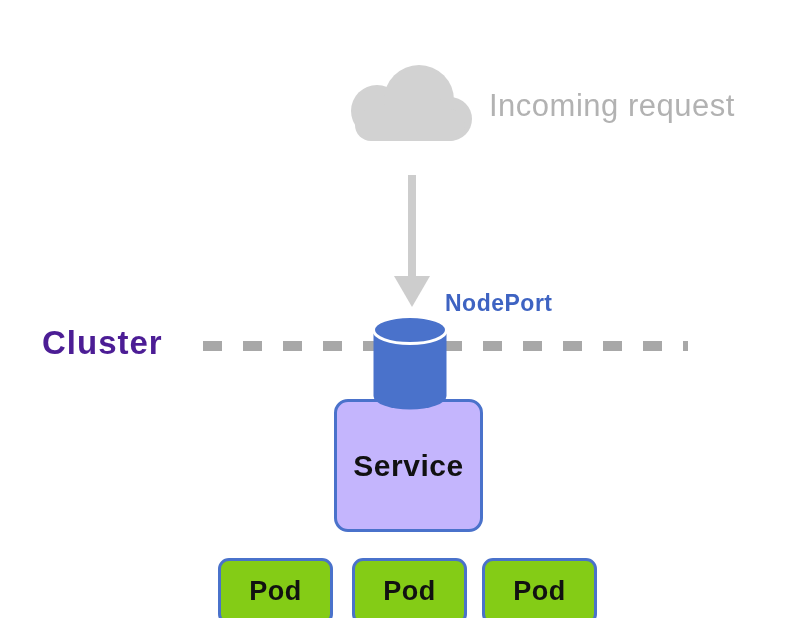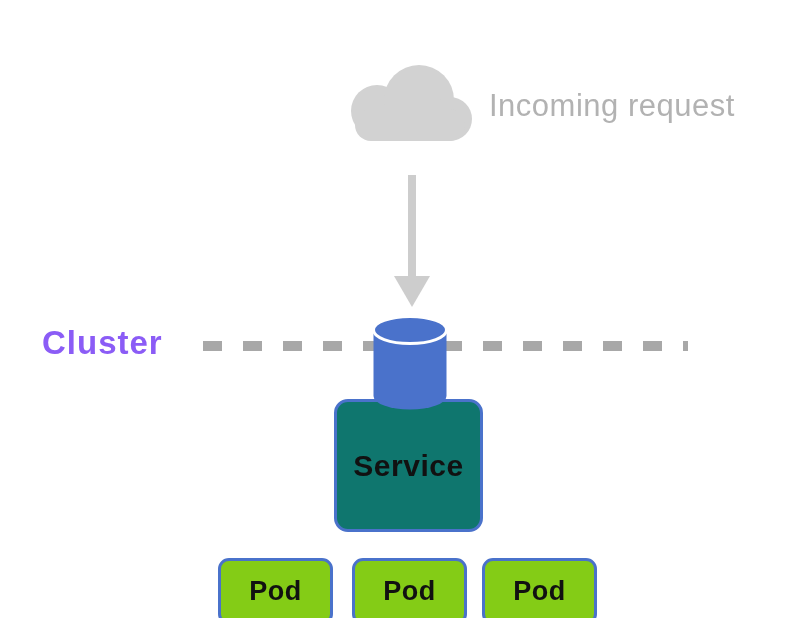--- a/index.html
+++ b/index.html
@@ -50,21 +50,21 @@
       #a8a8a8 0px, #a8a8a8 19px,
       transparent 19px, transparent 40px);
     z-index: 1;
   }
 
   
   .cluster-label {
     left: 42px; top: 276px;
     font-size: 33px;
     font-weight: 700;
-    color: #8b5cf6;
+    color: #4c1d95;
     letter-spacing: 1px;
     white-space: nowrap;
   }
 
   
   .nodeport-label {
     left: 445px; top: 242px;
     font-size: 23px;
     font-weight: 700;
     color: #3e63c2;
@@ -75,21 +75,21 @@
 
   
   .cylinder { left: 372px; top: 267px; width: 76px; height: 96px; z-index: 3; }
 
   
   .service-box {
     left: 334px; top: 351px;
     width: 143px; height: 127px;
     border: 3px solid #4a72cb;
     border-radius: 14px;
-    background: #0f766e;
+    background: #c4b5fd;
     z-index: 2;
     display: flex; align-items: center; justify-content: center;
   }
   .service-box span {
     font-size: 30px; font-weight: 700; color: #111111;
     letter-spacing: 0.5px;
   }
 
   
   .pod-box {
@@ -126,20 +126,21 @@
 
   <div class="abs arrow">
     <div class="arrow-shaft"></div>
     <div class="arrow-head"></div>
   </div>
 
   <div class="abs dash-line"></div>
 
   <div class="abs cluster-label">Cluster</div>
 
+  <div class="abs nodeport-label">NodePort</div>
 
   <svg class="abs cylinder" viewBox="0 0 76 96" xmlns="http://www.w3.org/2000/svg">
     <path d="M1.5,15 V81 a36.5,13.5 0 0 0 73,0 V15 Z" fill="#4a72cb"></path>
     <ellipse cx="38" cy="15" rx="36.5" ry="13.5" fill="#4a72cb" stroke="#ffffff" stroke-width="3"></ellipse>
   </svg>
 
   <div class="abs service-box">
     <span>Service</span>
   </div>
 

